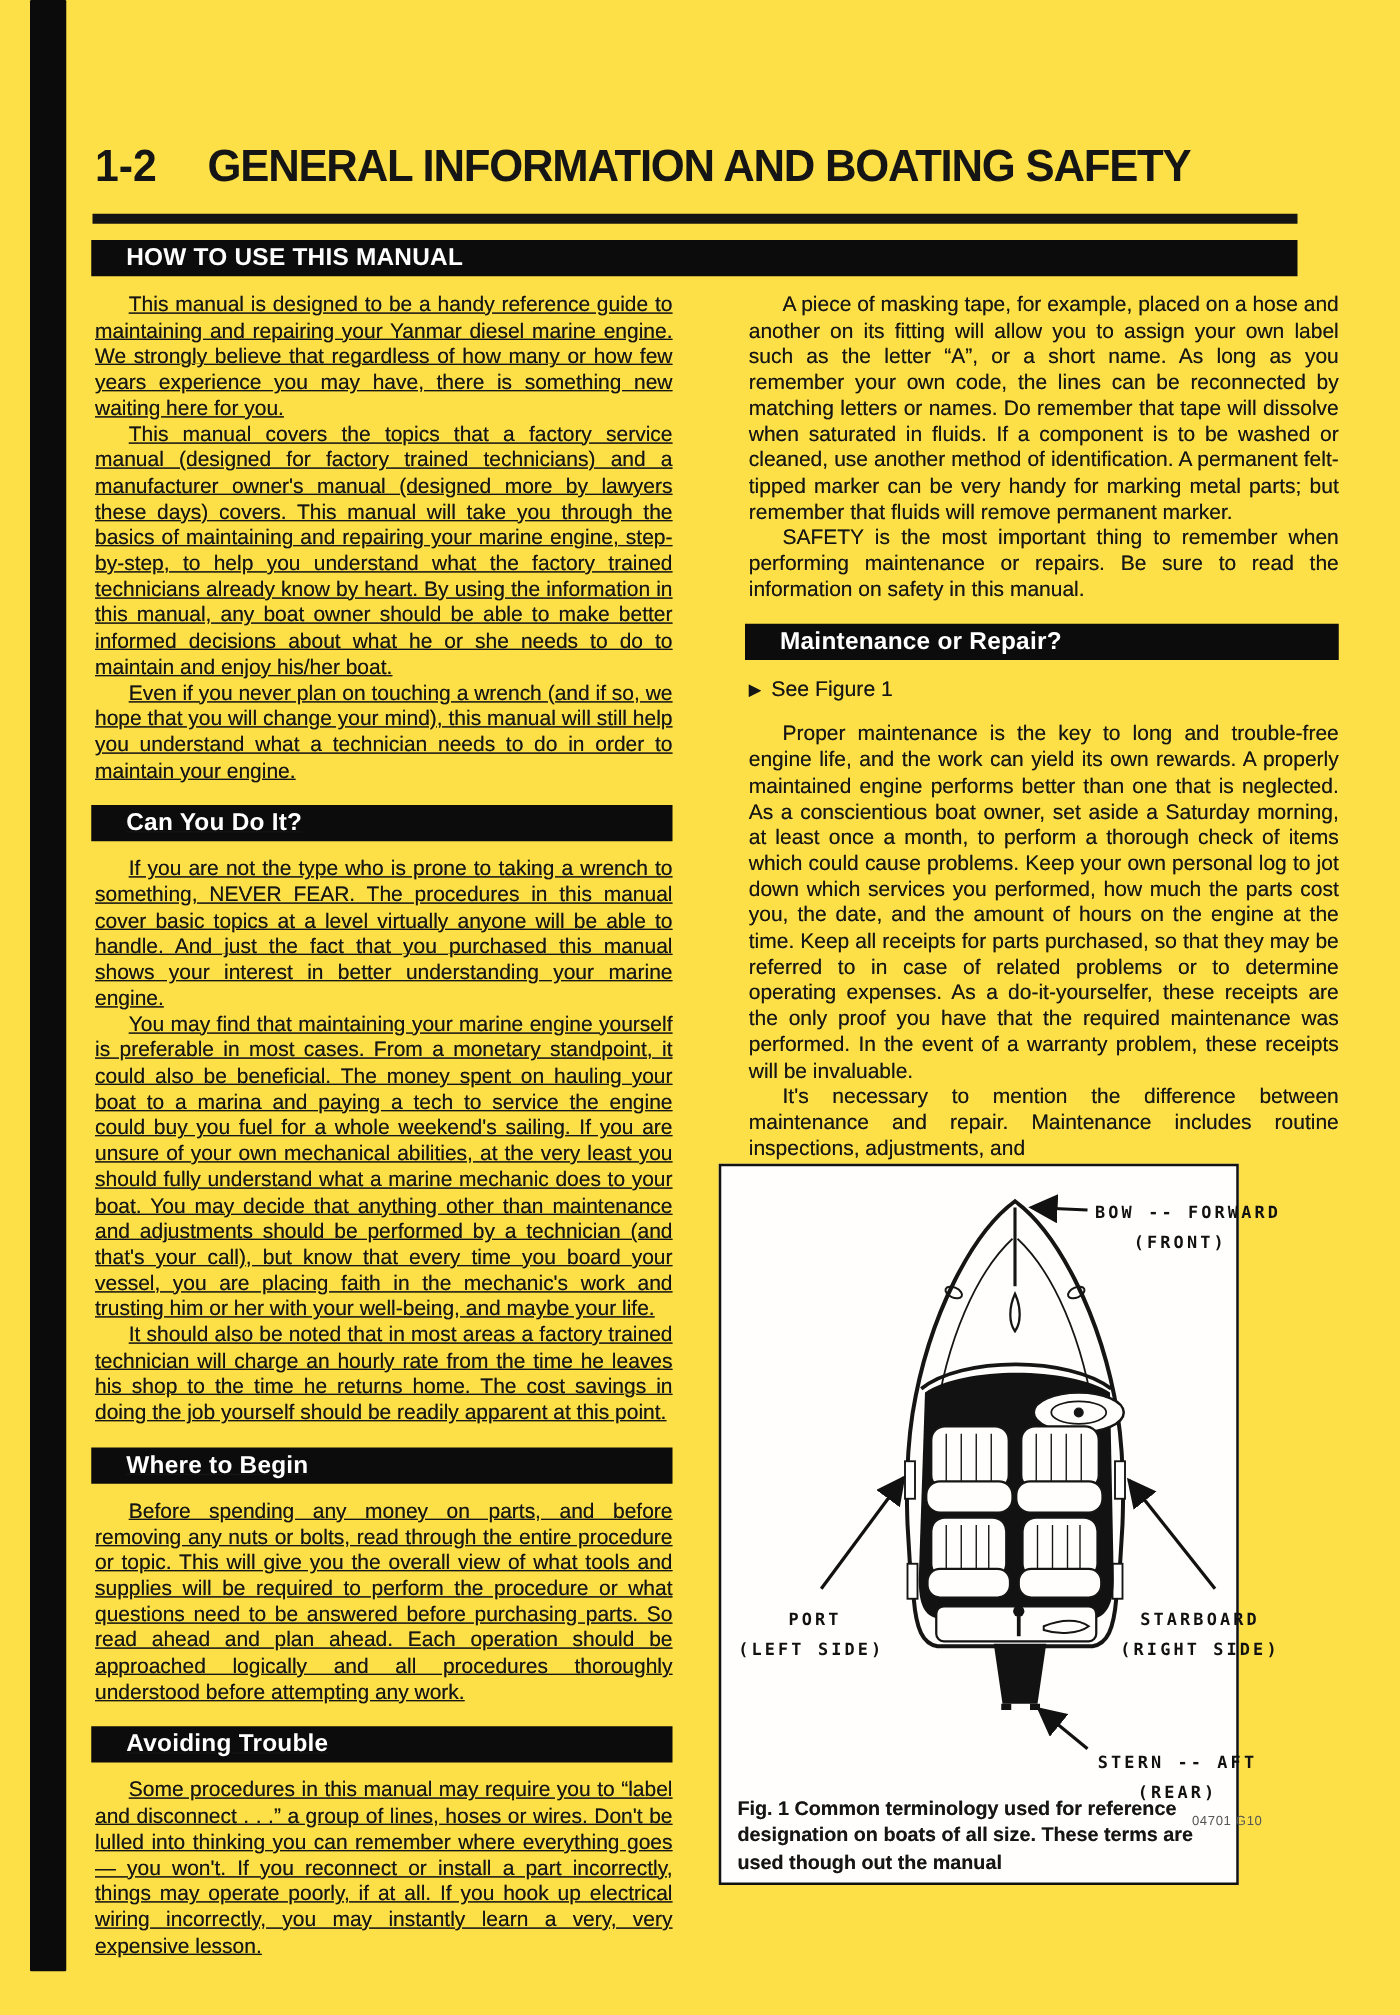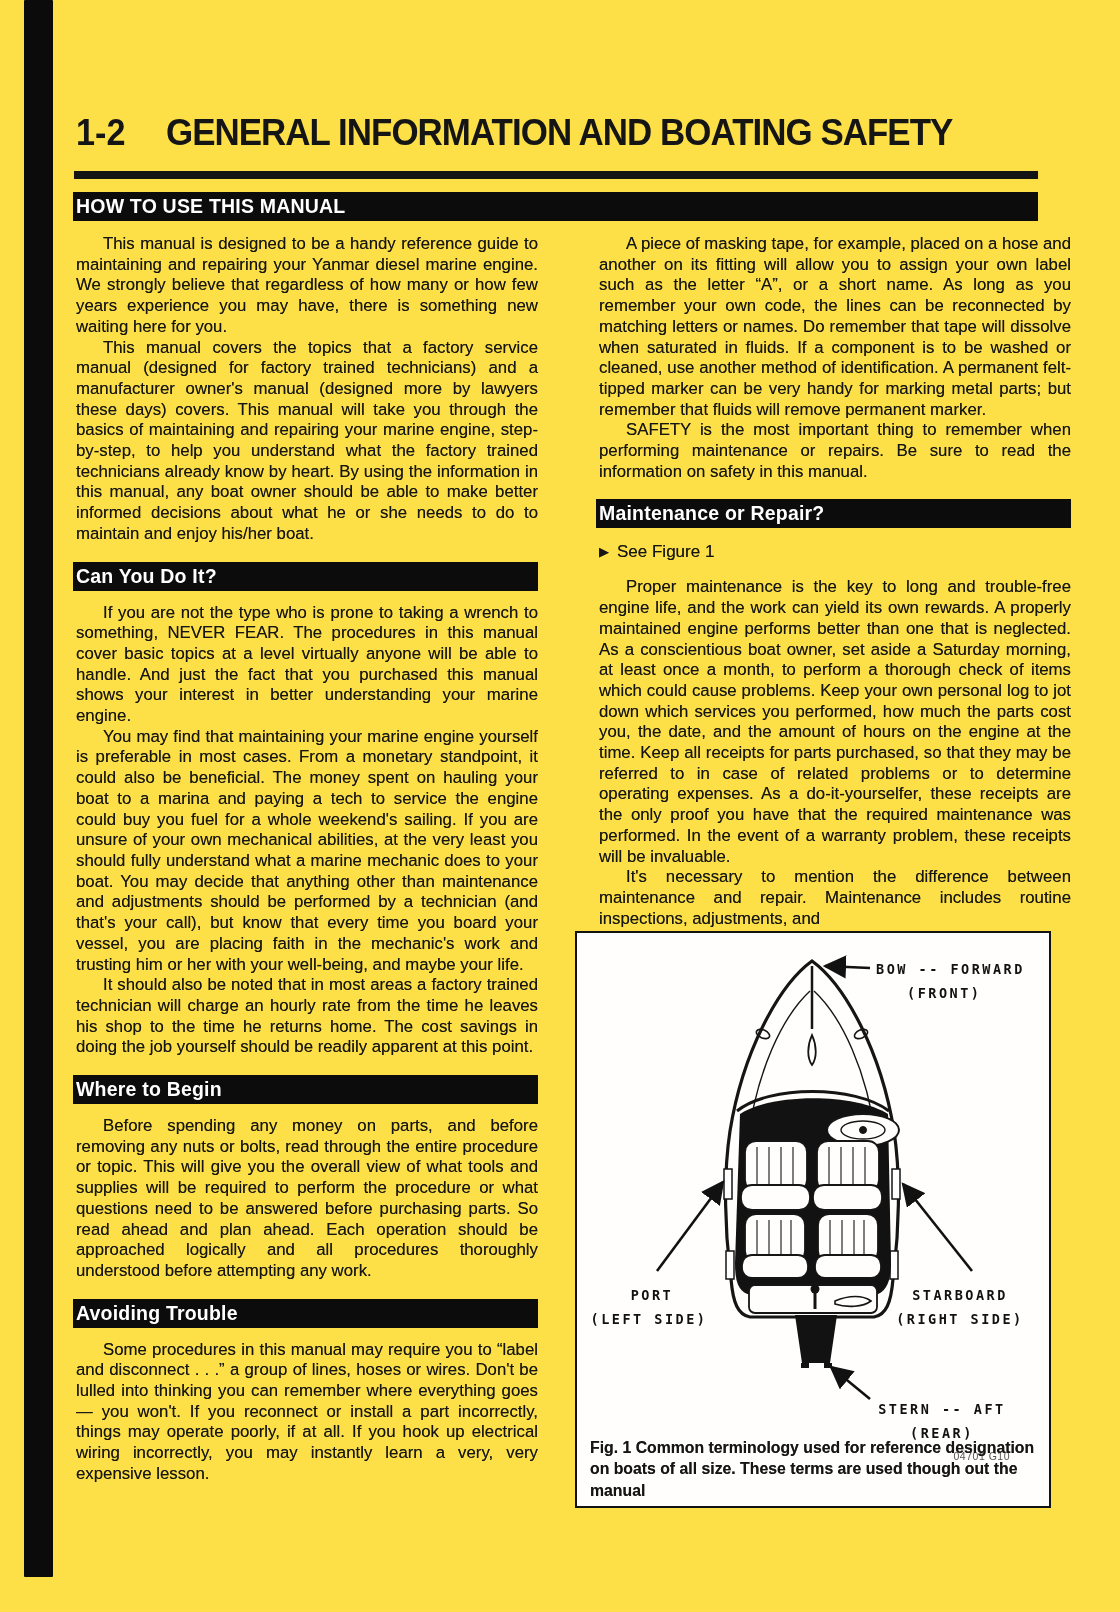--- a/index.html
+++ b/index.html
@@ -20,41 +20,41 @@
   
   .hdr{position:absolute;left:76px;top:112px;width:960px;white-space:nowrap;}
   .hdr .num{font-size:36px;font-weight:bold;letter-spacing:0px;display:inline-block;transform:scaleX(.95);transform-origin:left;}
   .hdr .ttl{font-size:36px;font-weight:600;letter-spacing:-1px;display:inline-block;margin-left:34px;transform:scaleX(.97);transform-origin:left;}
   .hdr-rule{position:absolute;left:74px;top:171px;width:964px;height:8px;background:#141414;}
   
   .secbar{
     background:#0c0c0c;color:#fff;
     height:29px;line-height:29px;
     font-size:19.5px;font-weight:bold;
-    padding-left:3px;letter-spacing:.2px;
+    padding-left:28px;letter-spacing:.2px;
     box-sizing:border-box;
   }
   .secbar.fullw{position:absolute;left:73px;top:192px;width:965px;}
   .col{position:absolute;top:234px;width:462px;}
-  .col.left{left:76px;}
+  .col.left{left:76px;text-decoration:underline;}
   .col.right{left:562px;width:472px;margin-left:37px;}
   .col p{
     margin:0;text-indent:27px;text-align:justify;
     font-size:16.8px;line-height:20.7px;
     text-shadow:0 0 .45px rgba(10,10,10,.6);
   }
   .col .secbar{margin-top:17px;margin-bottom:12px;margin-left:-3px;width:calc(100% + 3px);}
   .see-fig{
     margin:14px 0 15px 0;font-weight:normal;font-size:17px;
     text-shadow:0 0 .4px rgba(10,10,10,.6);
   }
   .see-fig .blt{font-size:13px;margin-right:8px;position:relative;top:-1px;}
   
   .figbox{
-    position:absolute;left:575px;top:931px;width:476px;height:577px;
+    position:absolute;left:575px;top:931px;width:416px;height:577px;
     border:2.5px solid #121212;box-sizing:border-box;background:#fffefc;
   }
   .figbox svg{position:absolute;left:0;top:0;}
   .fig-caption{
     position:absolute;left:13px;right:10px;bottom:5px;
     font-weight:bold;font-size:15.8px;line-height:21.5px;text-align:left;
     text-shadow:0 0 .4px rgba(10,10,10,.6);
   }
   .svg-label{
     font-family:"DejaVu Sans Mono",monospace;
@@ -77,20 +77,21 @@
     <span class="num">1-2</span>
     <span class="ttl">GENERAL INFORMATION AND BOATING SAFETY</span>
   </div>
   <div class="hdr-rule"></div>
 
   <div class="secbar fullw">HOW TO USE THIS MANUAL</div>
 
   <div class="col left">
     <p>This manual is designed to be a handy reference guide to maintaining and repairing your Yanmar diesel marine engine. We strongly believe that regardless of how many or how few years experience you may have, there is something new waiting here for you.</p>
     <p>This manual covers the topics that a factory service manual (designed for factory trained technicians) and a manufacturer owner's manual (designed more by lawyers these days) covers. This manual will take you through the basics of maintaining and repairing your marine engine, step-by-step, to help you understand what the factory trained technicians already know by heart. By using the information in this manual, any boat owner should be able to make better informed decisions about what he or she needs to do to maintain and enjoy his/her boat.</p>
+    <p>Even if you never plan on touching a wrench (and if so, we hope that you will change your mind), this manual will still help you understand what a technician needs to do in order to maintain your engine.</p>
 
     <div class="secbar">Can You Do It?</div>
     <p>If you are not the type who is prone to taking a wrench to something, NEVER FEAR. The procedures in this manual cover basic topics at a level virtually anyone will be able to handle. And just the fact that you purchased this manual shows your interest in better understanding your marine engine.</p>
     <p>You may find that maintaining your marine engine yourself is preferable in most cases. From a monetary standpoint, it could also be beneficial. The money spent on hauling your boat to a marina and paying a tech to service the engine could buy you fuel for a whole weekend's sailing. If you are unsure of your own mechanical abilities, at the very least you should fully understand what a marine mechanic does to your boat. You may decide that anything other than maintenance and adjustments should be performed by a technician (and that's your call), but know that every time you board your vessel, you are placing faith in the mechanic's work and trusting him or her with your well-being, and maybe your life.</p>
     <p>It should also be noted that in most areas a factory trained technician will charge an hourly rate from the time he leaves his shop to the time he returns home. The cost savings in doing the job yourself should be readily apparent at this point.</p>
 
     <div class="secbar">Where to Begin</div>
     <p>Before spending any money on parts, and before removing any nuts or bolts, read through the entire procedure or topic. This will give you the overall view of what tools and supplies will be required to perform the procedure or what questions need to be answered before purchasing parts. So read ahead and plan ahead. Each operation should be approached logically and all procedures thoroughly understood before attempting any work.</p>
 
     <div class="secbar">Avoiding Trouble</div>

